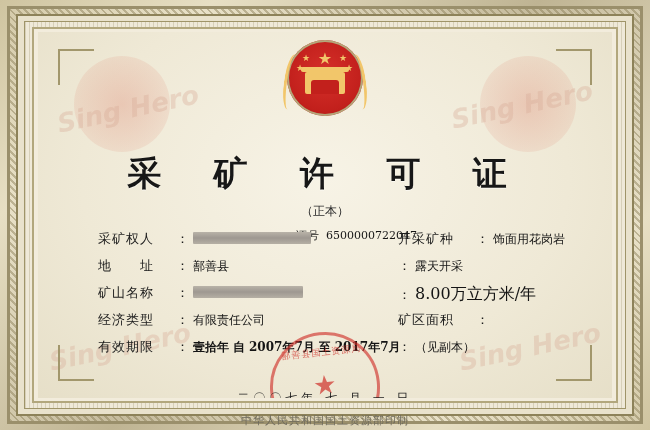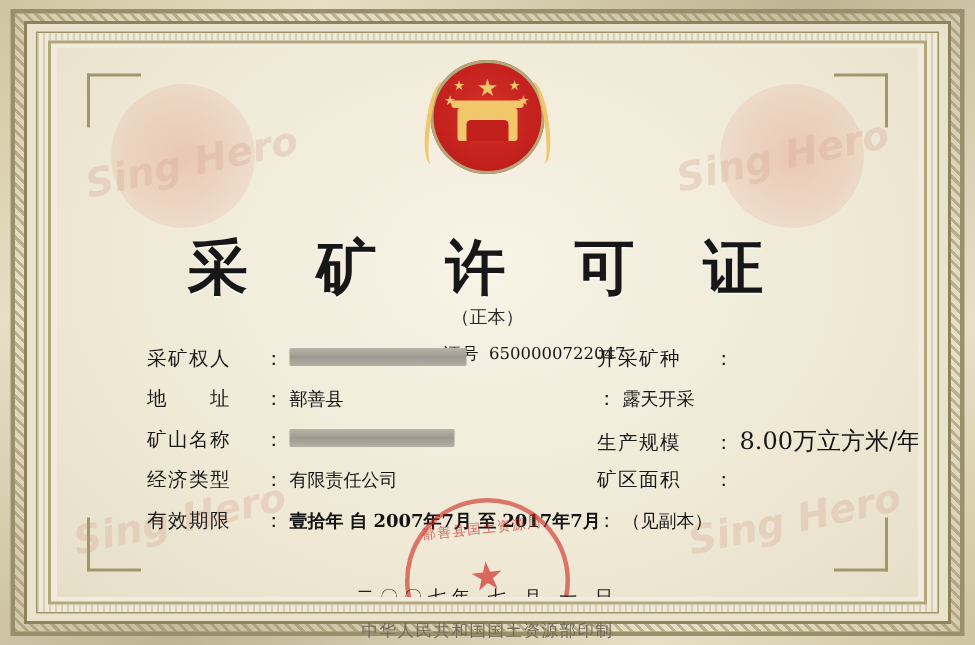--- a/index.html
+++ b/index.html
@@ -171,22 +171,23 @@
     position: absolute;
     left: 0; right: 0;
     top: 72px;
     font-size: 30px;
     letter-spacing: 7px;
   }
   .title-sub {
     position: absolute;
     left: 0; right: 0;
     top: 119px;
-    font-size: 40px;
+    font-size: 34px;
     letter-spacing: 16px;
+    font-family: Liberation Mono, monospace;
   }
   .title-note {
     position: absolute;
     left: 0; right: 0;
     top: 171px;
     text-align: center;
     font-size: 12px;
     color: #2b2b2b;
     font-family: "DejaVu Serif", "Liberation Serif", serif;
   }
@@ -379,27 +380,27 @@
             <span class="value">至</span>
             <span class="value">2017年7月</span>
           </span>
         </div>
       </div>
 
       <div class="col col-right">
         <div class="row">
           <span class="label">开采矿种</span>
           <span class="colon">：</span>
+          <span class="value">饰面用花岗岩</span>
         </div>
         <div class="row">
           <span class="colon">：</span>
           <span class="value">露天开采</span>
         </div>
         <div class="row">
-          <span class="label">生产规模</span>
           <span class="colon">：</span>
           <span class="value small">8.00万立方米/年</span>
         </div>
         <div class="row">
           <span class="label">矿区面积</span>
           <span class="colon">：</span>
         </div>
         <div class="row">
           <span class="colon">：</span>
           <span class="value">（见副本）</span>

